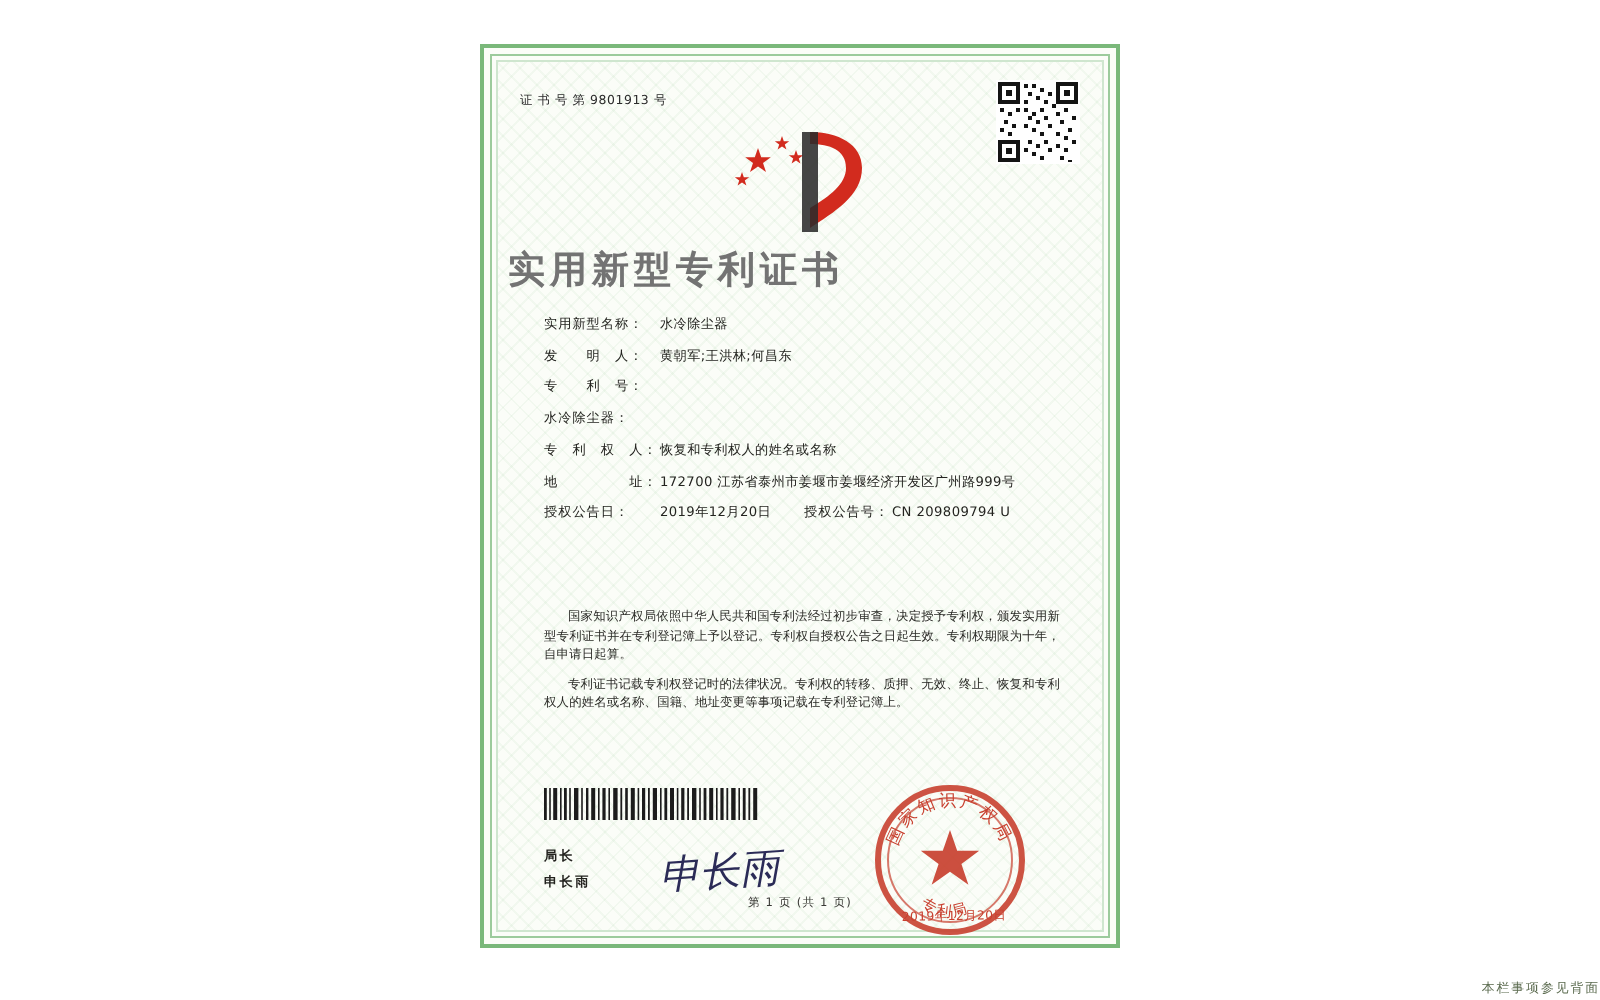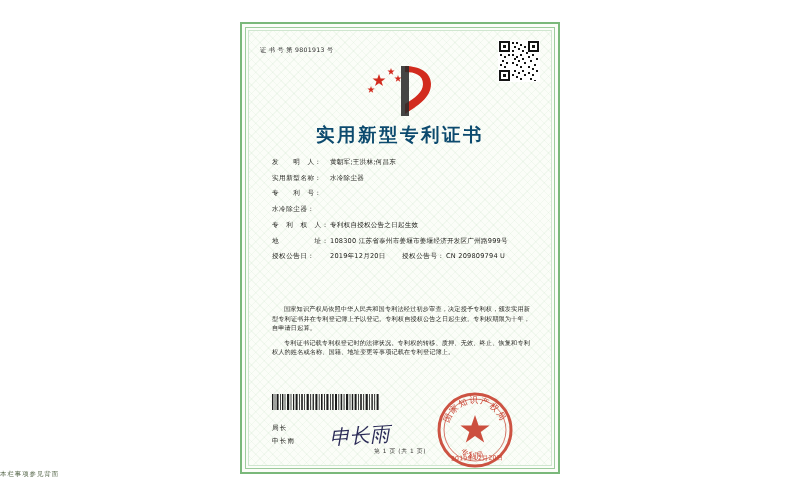--- a/index.html
+++ b/index.html
@@ -86,24 +86,24 @@
   .emblem-inner {
     position: relative;
     margin: 0 auto;
     width: 86px;
     height: 54px;
   }
   .title {
     position: absolute;
     left: 0; right: 0;
     top: 86px;
-    text-align: center;
+    text-align: left;
     font-size: 18.5px;
     letter-spacing: 2.5px;
-    color: #0c4a6e;
+    color: #737373;
     font-weight: bold;
     font-family: "DejaVu Sans", sans-serif;
   }
   
   .fields {
     position: absolute;
     left: 18px;
     right: 14px;
     top: 122px;
   }
@@ -167,20 +167,21 @@
   }
   
   .sign-block {
     position: absolute;
     left: 18px;
     top: 386px;
     font-size: 6.6px;
     color: #23231f;
     line-height: 1.9;
     letter-spacing: 1.2px;
+    font-weight: bold;
   }
   .signature {
     position: absolute;
     left: 76px;
     top: 386px;
     width: 72px;
     height: 34px;
     color: #1a1a4a;
     font-family: "DejaVu Serif", serif;
     font-size: 20px;
@@ -213,22 +214,22 @@
     bottom: 4px;
     text-align: center;
     font-size: 5.8px;
     color: #3a3a36;
     letter-spacing: 0.6px;
   }
   .footer-note {
     position: absolute;
     left: 0;
     right: 0;
-    top: 470px;
-    text-align: left;
+    top: 490px;
+    text-align: right;
     font-size: 6.4px;
     color: #5b6b4f;
     letter-spacing: 1px;
   }
 </style>
 </head>
 <body>
 
 <div class="page">
 
@@ -323,40 +324,40 @@
             <path d="M48 2 C62 2 74 8 74 20 C74 34 60 42 48 50 L48 40 C58 34 66 28 66 20 C66 11 58 8 48 8 Z" fill="#d22b1e"></path>
             <path d="M44 2 L52 2 L52 52 L44 52 Z" fill="#2b2b2b" opacity="0.88"></path>
           </svg>
         </div>
       </div>
 
       <div class="title">实用新型专利证书</div>
 
       <div class="fields">
         <div class="field-row">
+          <div class="field-label">实用新型名称：</div>
+          <div class="field-value">水冷除尘器</div>
+        </div>
+        <div class="field-row">
           <div class="field-label">发　　明　人：</div>
           <div class="field-value">黄朝军;王洪林;何昌东</div>
         </div>
         <div class="field-row">
-          <div class="field-label">实用新型名称：</div>
-          <div class="field-value">水冷除尘器</div>
-        </div>
-        <div class="field-row">
           <div class="field-label">专　　利　号：</div>
         </div>
         <div class="field-row">
           <div class="field-label">水冷除尘器：</div>
         </div>
         <div class="field-row">
           <div class="field-label">专　利　权　人：</div>
-          <div class="field-value">专利权自授权公告之日起生效</div>
+          <div class="field-value">恢复和专利权人的姓名或名称</div>
         </div>
         <div class="field-row">
           <div class="field-label">地　　　　　址：</div>
-          <div class="field-value">108300 江苏省泰州市姜堰市姜堰经济开发区广州路999号</div>
+          <div class="field-value">172700 江苏省泰州市姜堰市姜堰经济开发区广州路999号</div>
         </div>
         <div class="dual">
           <div class="half">
             <div class="field-label">授权公告日：</div>
             <div class="field-value">2019年12月20日</div>
           </div>
           <div class="half right">
             <div class="field-label">授权公告号：</div>
             <div class="field-value">CN 209809794 U</div>
           </div>

